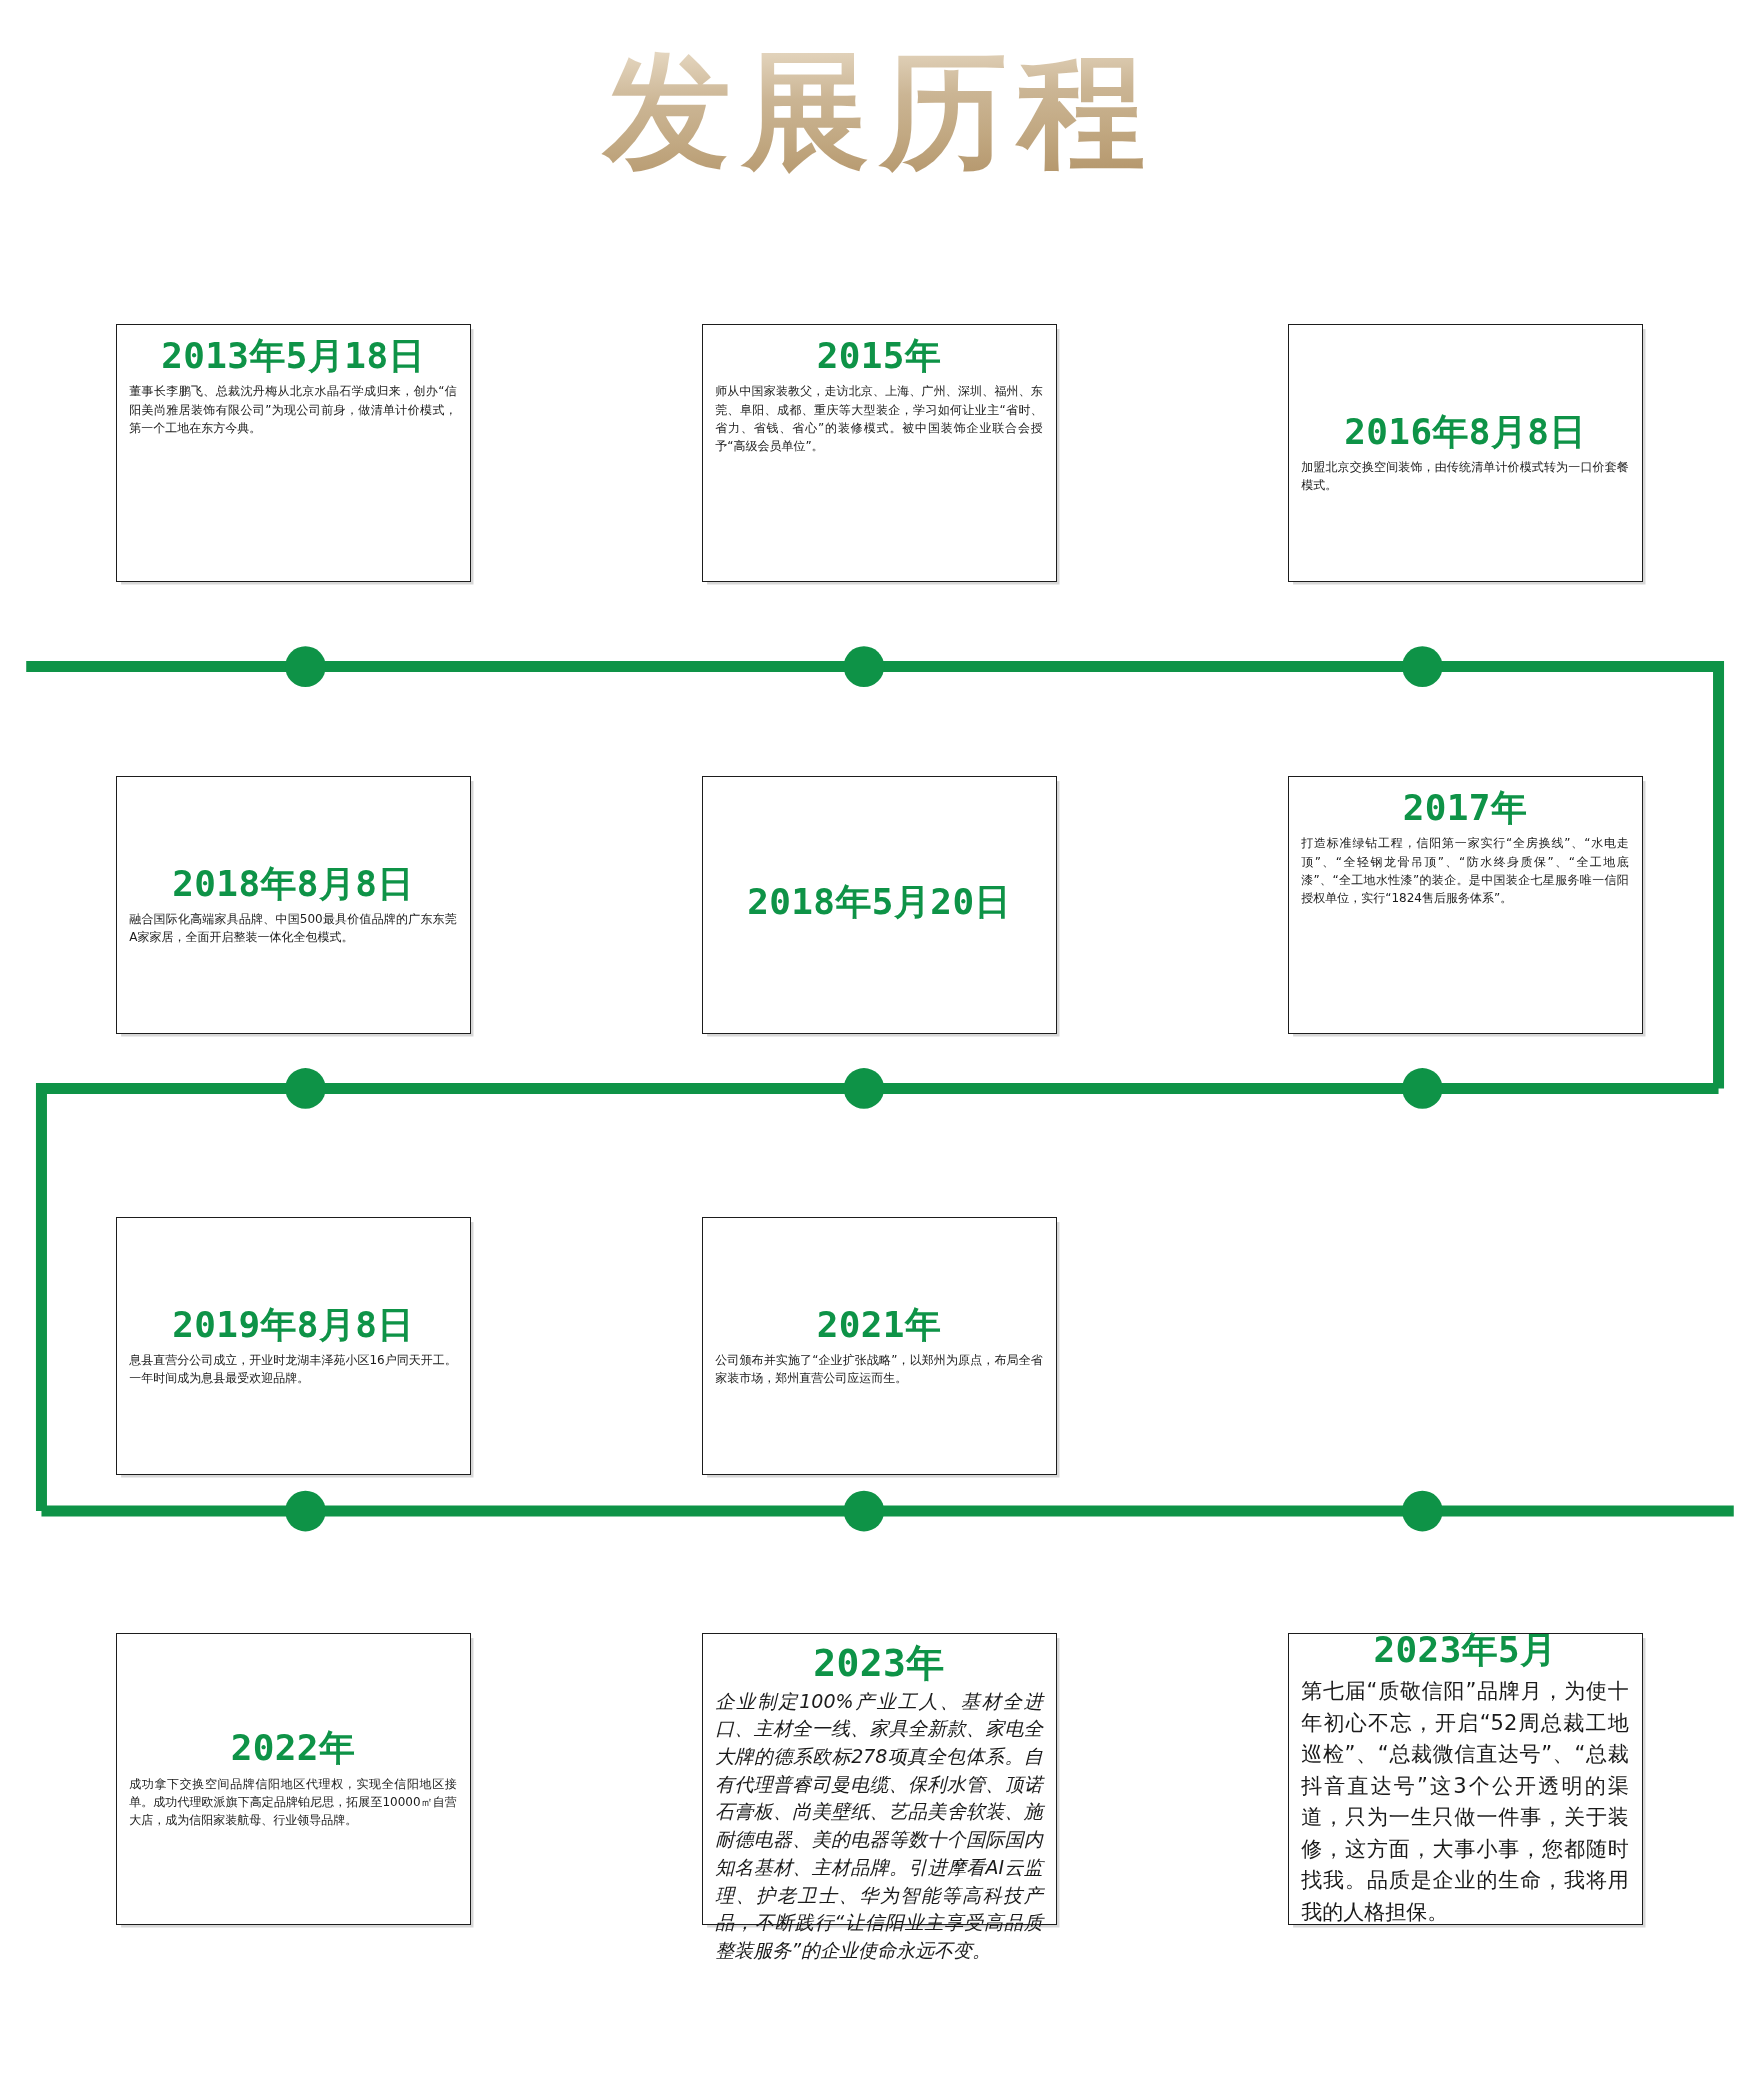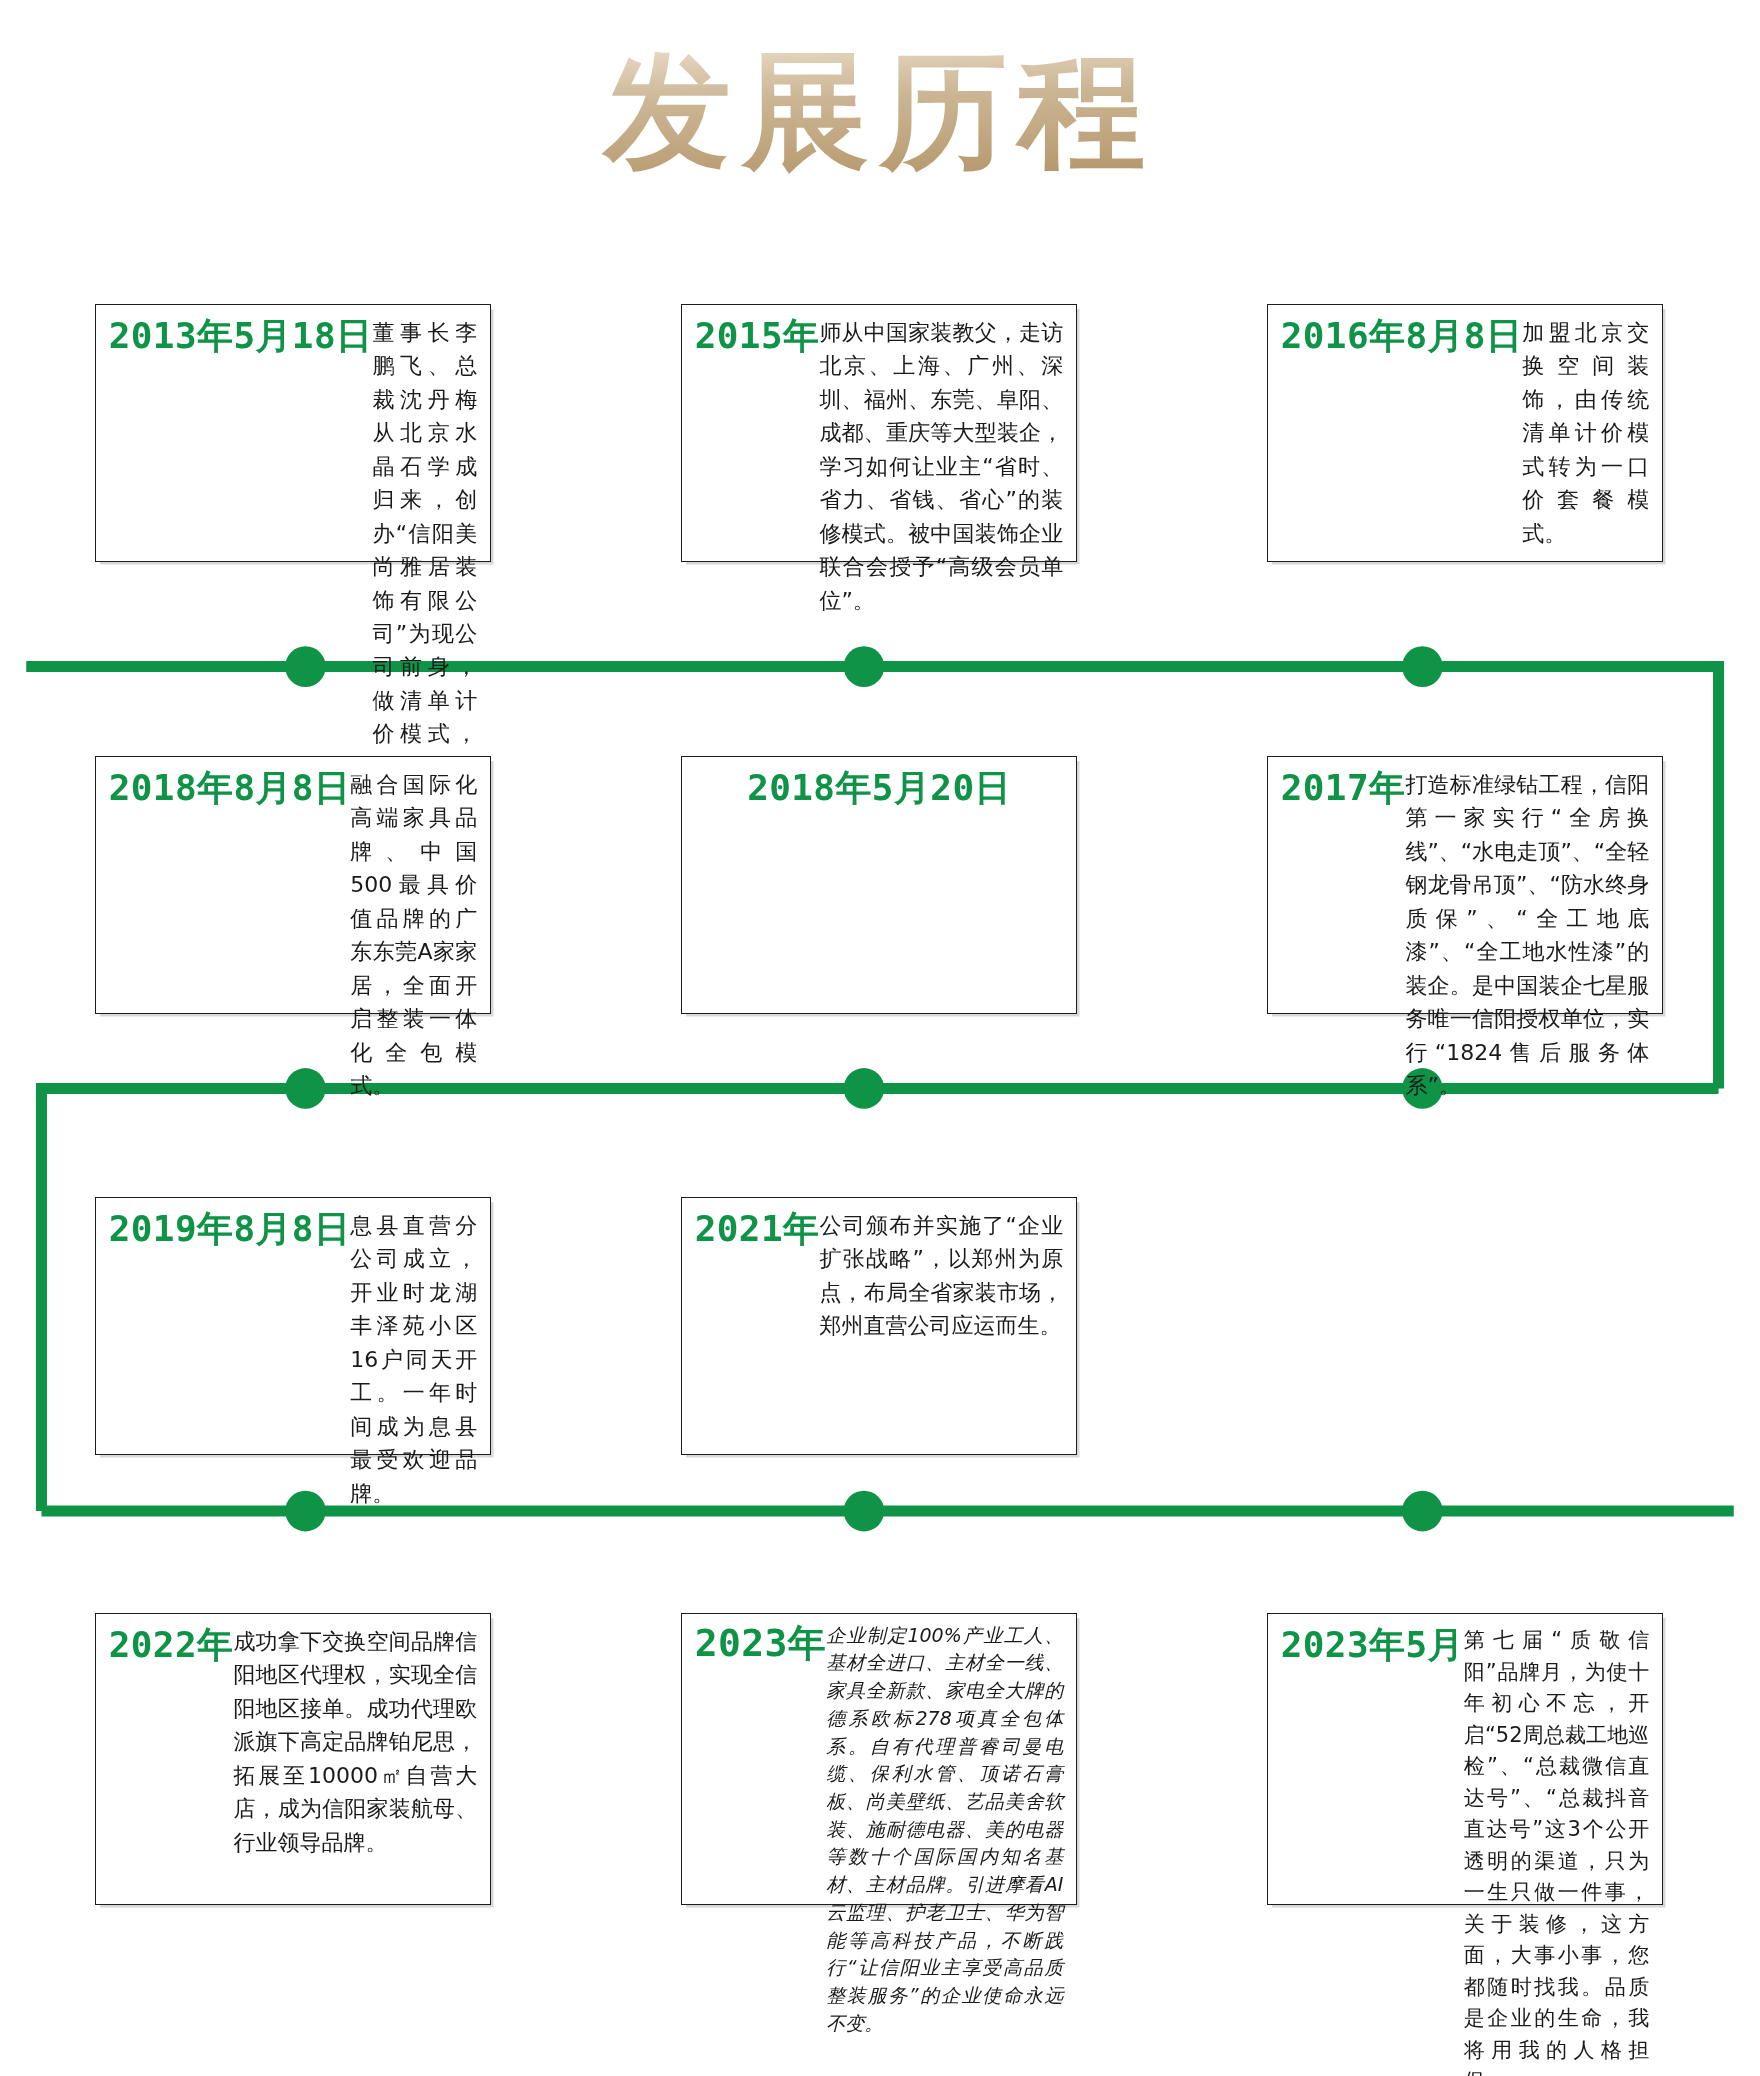--- a/index.html
+++ b/index.html
@@ -30,44 +30,44 @@
     position:absolute;left:0;top:0;width:1760px;height:2077px;
     pointer-events:none;
   }
 
   
   .card-row{position:absolute;left:0;width:1760px;display:flex;}
   .card-slot{width:586px;display:flex;justify-content:center;}
 
   .event-card{
     position:relative;
-    width:396px;
+    width:355px;
     box-sizing:border-box;
     border:1.3px solid #1d1d1d;
     background:#ffffff;
     box-shadow:3.8px 3.8px 0 -1.3px rgba(150,150,150,.38);
     padding:11px 12.7px 11px 12.7px;
-    display:flex;flex-direction:row;justify-content:center;
+    display:flex;flex-direction:column;justify-content:center;margin-top:20px;
   }
   .event-card.align-start{justify-content:flex-start;}
 
   .card-date{
     color:#0e9347;
     font-size:36px;
     line-height:1.12;
     font-weight:bold;
     text-align:center;
     letter-spacing:0.4px;
     margin:0 0 6px 0;
     font-family:"DejaVu Sans Mono","Liberation Mono",monospace;
     white-space:nowrap;
   }
   .card-body{
     color:#1a1a1a;
-    font-size:22px;
+    font-size:12px;
     line-height:1.52;
     text-align:justify;
     text-justify:inter-ideograph;
     margin:0;
     font-family:"DejaVu Sans","Liberation Sans",sans-serif;
   }
 
   
   #row-1{top:304px;}
   #row-1 .event-card{height:258px;}

